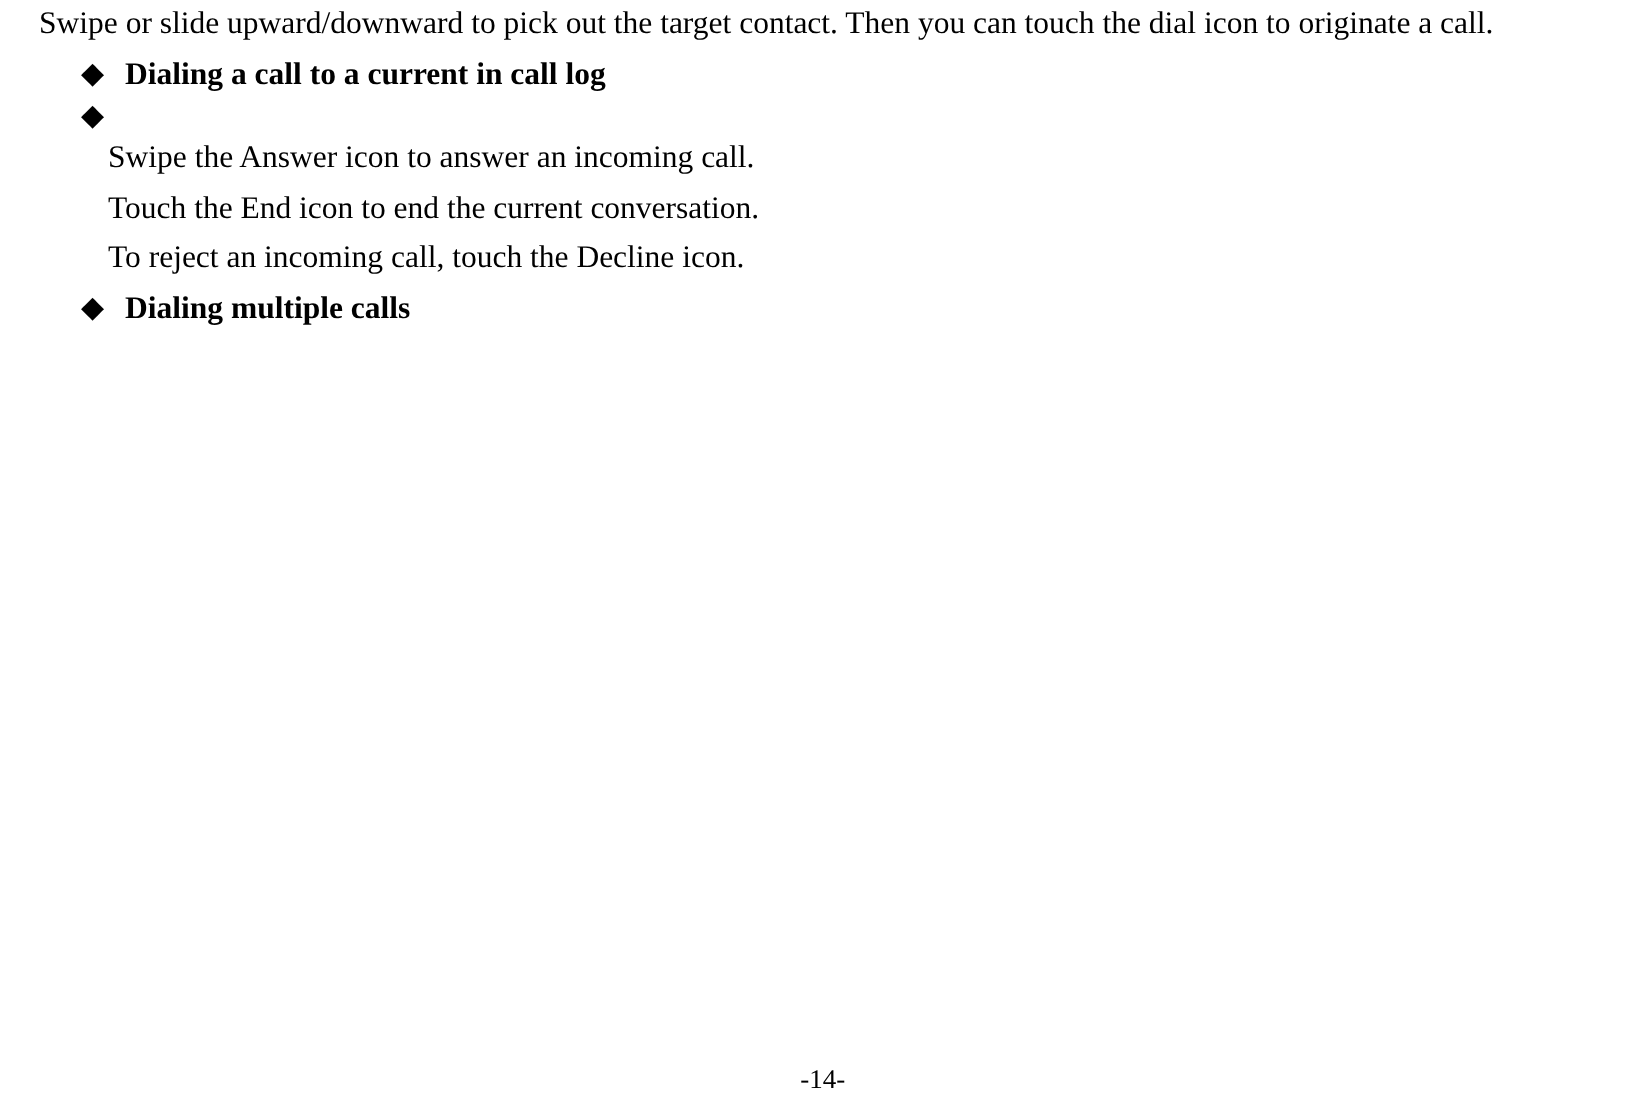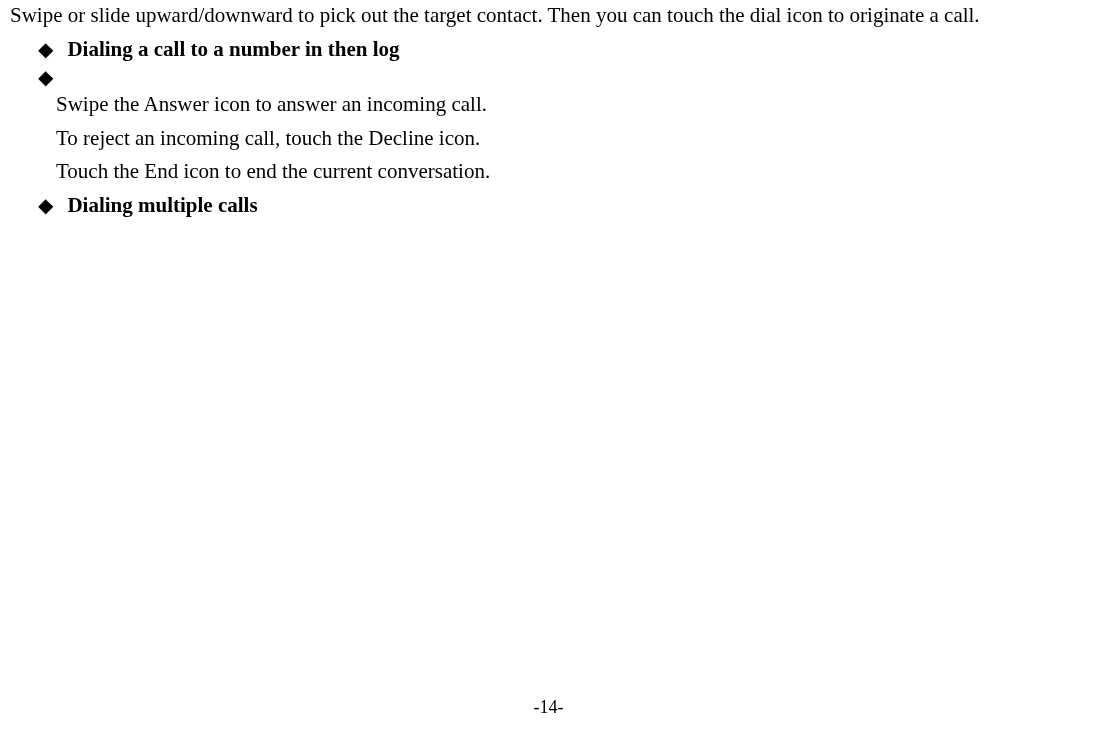--- a/index.html
+++ b/index.html
@@ -12,20 +12,21 @@
       height: 734px;
       background: #ffffff;
       font-family: "Times New Roman", Times, serif;
       font-size: 21px;
       color: #000000;
       padding: 0 10px;
       position: relative;
     }
     .content {
       line-height: 1.5;
+      margin-left: 16px;
     }
     .para-intro {
       text-align: justify;
       margin-bottom: 2px;
     }
     .bullet-heading {
       display: flex;
       align-items: center;
       margin-left: 28px;
       margin-top: 2px;
@@ -44,45 +45,45 @@
       text-indent: 46px;
       margin-bottom: 2px;
     }
     .para-body-noindent {
       text-align: justify;
       margin-left: 46px;
       margin-bottom: 2px;
     }
     .page-number {
       position: absolute;
-      bottom: 16px;
+      bottom: 4px;
       left: 0;
       width: 100%;
       text-align: center;
       font-size: 18px;
     }
   </style>
 </head>
 <body>
 
 <div class="content">
 
   <p class="para-intro">Swipe or slide upward/downward to pick out the target contact. Then you can touch the dial icon to originate a call.</p>
 
   <div class="bullet-heading">
     <span class="diamond">◆</span>
-    <span class="heading-text">Dialing a call to a number in then log</span>
+    <span class="heading-text">Dialing a call to a current in call log</span>
   </div>
 
   <div class="bullet-heading">
     <span class="diamond">◆</span>
   </div>
   <p class="para-body-noindent">Swipe the Answer icon to answer an incoming call.</p>
+  <p class="para-body-noindent">Touch the End icon to end the current conversation.</p>
   <p class="para-body-noindent">To reject an incoming call, touch the Decline icon.</p>
-  <p class="para-body-noindent">Touch the End icon to end the current conversation.</p>
 
   <div class="bullet-heading">
     <span class="diamond">◆</span>
     <span class="heading-text">Dialing multiple calls</span>
   </div>
 
 </div>
 
 <div class="page-number">-14-</div>
 

